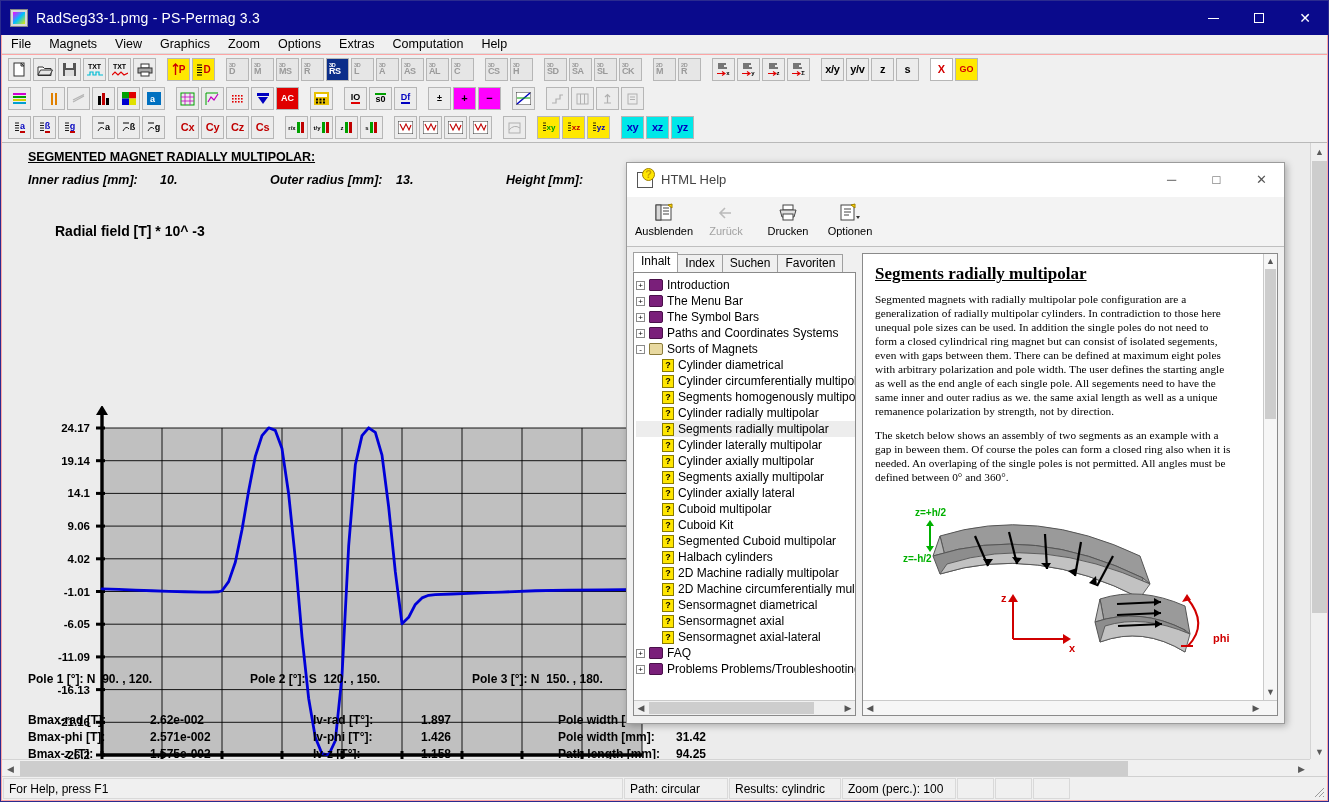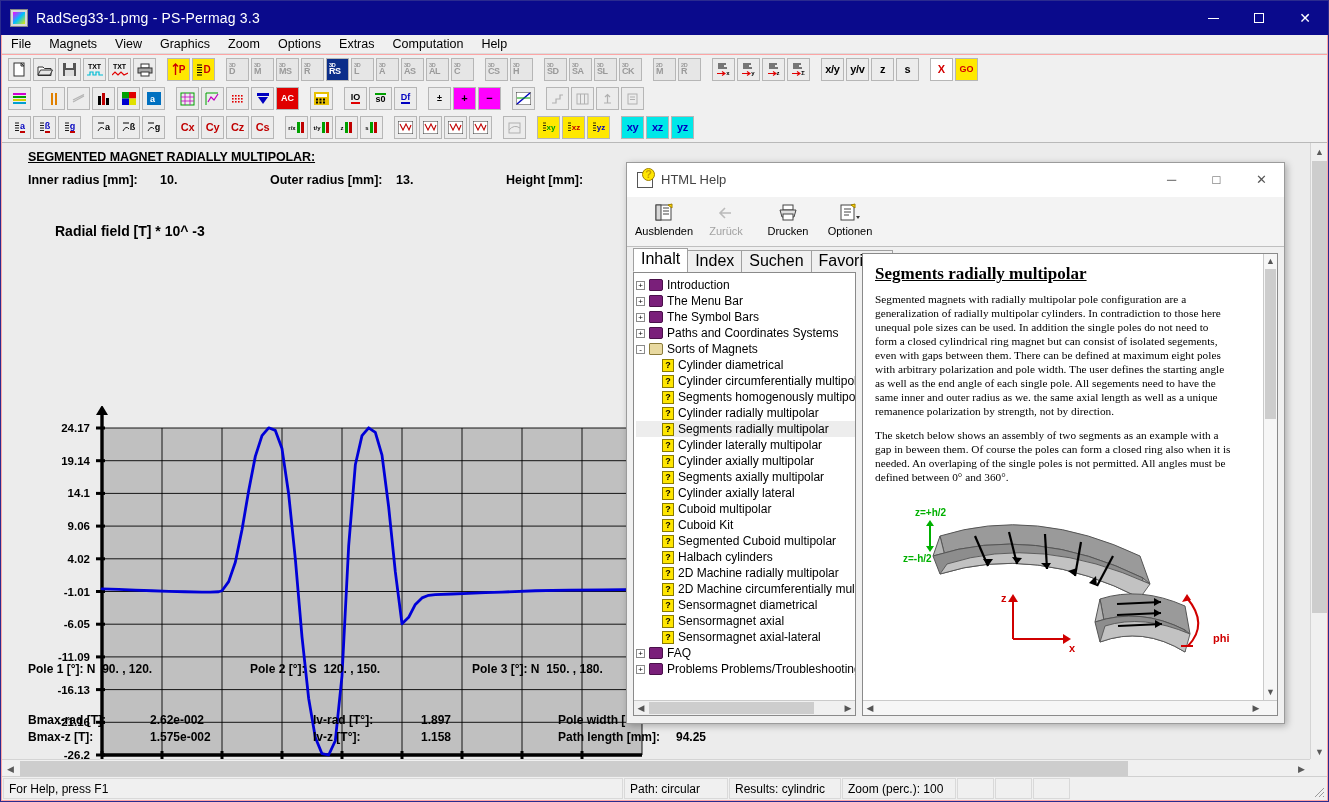--- a/index.html
+++ b/index.html
@@ -95,21 +95,21 @@
   }
   .doc-head { position:absolute; left:26px; top:7px; }
   .doc-title {
     font-size:12.5px; font-weight:bold; text-decoration:underline;
     letter-spacing:-.1px;
   }
   .param-grid {
     position:absolute; left:26px; top:28px; width:720px;
     font-size:12.5px; font-weight:bold;
   }
-  .param-row { display:flex; height:17px; align-items:center; }
+  .param-row { display:flex; height:17px; align-items:center;font-style:italic; }
   .pcol { display:flex; }
   .pcol .k { width:132px; }
   .pcol .v { width:110px; }
   .pcol.w2 .k { width:126px; }
   .pcol.w3 .k { width:130px; }
 
   
   .chart-wrap { position:absolute; left:0; top:75px; width:900px; height:500px; }
   .chart-title {
     position:absolute; left:53px; top:5px; font-size:14px; font-weight:bold;
@@ -118,21 +118,21 @@
     position:absolute; left:597px; top:466px; font-size:14px; font-weight:bold;
   }
   .plot {
     position:absolute; left:100px; top:210px; width:540px; height:327px;
   }
 
   
   .poles {
     position:absolute; left:26px; top:517px; font-size:12px; font-weight:bold;
   }
-  .poles .prow { display:flex; height:17px; align-items:center; }
+  .poles .prow { display:flex; height:17px; align-items:center;margin-top:10px; }
   .poles .pc { width:222px; }
   .results {
     position:absolute; left:26px; top:568px; font-size:12px; font-weight:bold;
   }
   .results .rrow { display:flex; height:17px; align-items:center; }
   .results .rc { display:flex; }
   .results .rc.c1 { width:285px; }
   .results .rc.c2 { width:245px; }
   .results .rc .k { width:122px; }
   .results .rc.c2 .k { width:108px; }
@@ -208,21 +208,21 @@
     font-size:11px; color:#000;
   }
   .ht-btn.dis { color:#a2a2a2; }
   .ht-ico { height:24px; display:flex; align-items:center; justify-content:center; }
   .help-body { display:flex; height:473px; }
   .help-left {
     width:232px; padding:6px 3px 4px 6px; display:flex; flex-direction:column;
   }
   .help-tabs { display:flex; height:19px; align-items:flex-end; }
   .help-tab {
-    font-size:16px; padding:1px 7px 2px 7px; border:1px solid #a0a0a0;
+    font-size:12px; padding:1px 7px 2px 7px; border:1px solid #a0a0a0;
     border-bottom:none; background:#f0f0f0; margin-right:-1px;
   }
   .help-tab.active { background:#ffffff; border-bottom:1px solid #fff; padding-bottom:3px; }
   .tree {
     flex:1; background:#ffffff; border:1px solid #8a8a8a;
     overflow:hidden; position:relative; padding:4px 0 0 2px;
   }
   .tnode { display:flex; align-items:center; height:16px; font-size:12px; white-space:nowrap; }
   .tnode.sel { background:#ededed; }
   .texp {
@@ -993,20 +993,34 @@
             <span class="k">Iv-rad [T°]:</span>
             <span>1.897</span>
           </span>
         <span class="rc c3">
             <span class="k">Pole width [</span>
             <span></span>
           </span>
       </div>
       <div class="rrow">
         <span class="rc c1">
+            <span class="k">Bmax-phi [T]:</span>
+            <span>2.571e-002</span>
+          </span>
+        <span class="rc c2">
+            <span class="k">Iv-phi [T°]:</span>
+            <span>1.426</span>
+          </span>
+        <span class="rc c3">
+            <span class="k">Pole width [mm]:</span>
+            <span>31.42</span>
+          </span>
+      </div>
+      <div class="rrow">
+        <span class="rc c1">
             <span class="k">Bmax-z [T]:</span>
             <span>1.575e-002</span>
           </span>
         <span class="rc c2">
             <span class="k">Iv-z [T°]:</span>
             <span>1.158</span>
           </span>
         <span class="rc c3">
             <span class="k">Path length [mm]:</span>
             <span>94.25</span>

